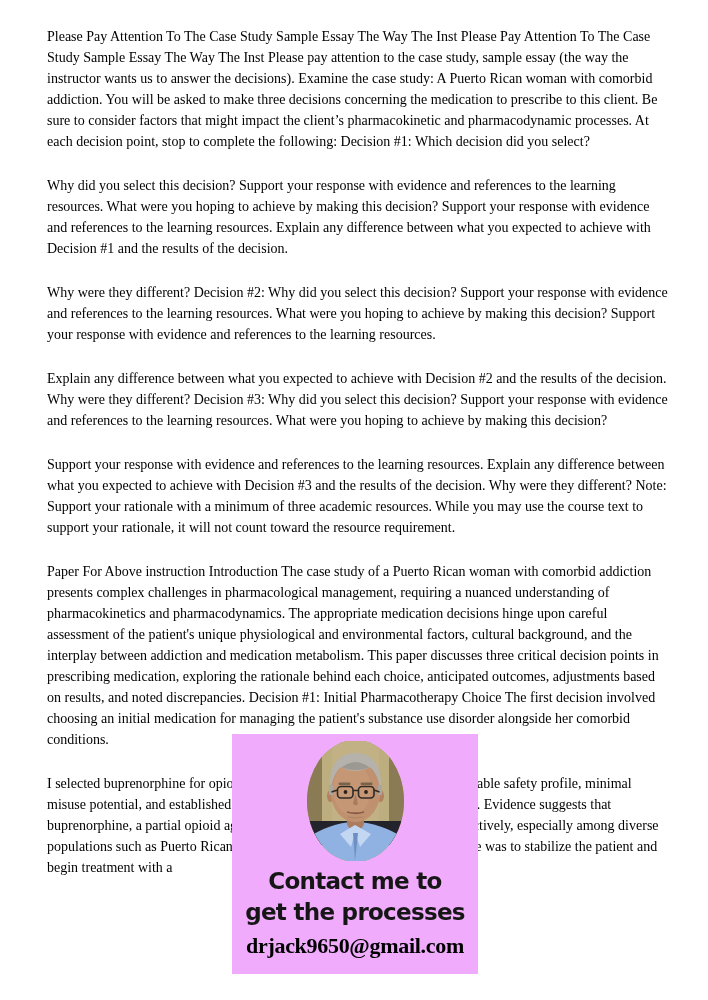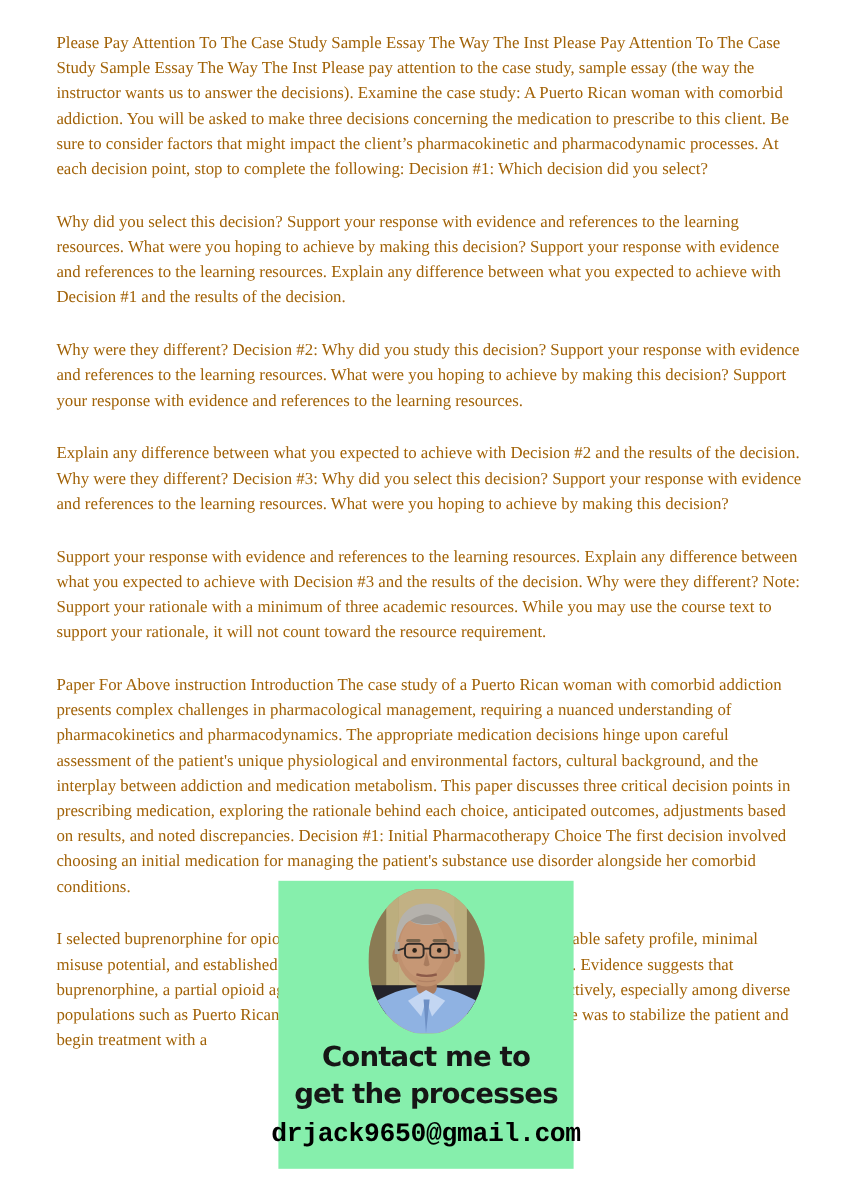--- a/index.html
+++ b/index.html
@@ -7,21 +7,21 @@
     width: 708px; height: 1000px;
     background: #ffffff;
     position: relative;
     overflow: hidden;
     font-family: "Liberation Serif", serif;
   }
   .doc-text {
     position: absolute;
     left: 47px; top: 26px;
     width: 622px;
-    color: #a16207;
+    color: #000000;
   }
   .doc-text p {
     margin: 0 0 23px 0;
     font-size: 14px;
     line-height: 21px;
     text-align: left;
   }
   .overlay-card {
     position: absolute;
     left: 232px; top: 734px;
@@ -44,44 +44,44 @@
     font-family: "DejaVu Sans", sans-serif;
     font-weight: 700;
     font-size: 23px;
     line-height: 31px;
     letter-spacing: -0.7px;
     text-align: center;
     white-space: nowrap;
   }
   .contact-email {
     margin-top: 4px;
-    font-family: Liberation Mono, monospace;
+    font-family: Liberation Serif, serif;
     font-weight: 700;
     font-size: 22px;
     line-height: 28px;
     letter-spacing: -0.3px;
     color: #000000;
     text-align: left;
     white-space: nowrap;
   }
 </style>
 </head>
 <body>
 
 <div class="doc-text">
   <p>Please Pay Attention To The Case Study Sample Essay The Way The Inst Please Pay Attention To The Case Study Sample Essay The Way The Inst Please pay attention to the case study, sample essay (the way the instructor wants us to answer the decisions). Examine the case study: A Puerto Rican woman with comorbid addiction. You will be asked to make three decisions concerning the medication to prescribe to this client. Be sure to consider factors that might impact the client’s pharmacokinetic and pharmacodynamic processes. At each decision point, stop to complete the following: Decision #1: Which decision did you select?</p>
   <p>Why did you select this decision? Support your response with evidence and references to the learning resources. What were you hoping to achieve by making this decision? Support your response with evidence and references to the learning resources. Explain any difference between what you expected to achieve with Decision #1 and the results of the decision.</p>
-  <p>Why were they different? Decision #2: Why did you study this decision? Support your response with evidence and references to the learning resources. What were you hoping to achieve by making this decision? Support your response with evidence and references to the learning resources.</p>
+  <p>Why were they different? Decision #2: Why did you select this decision? Support your response with evidence and references to the learning resources. What were you hoping to achieve by making this decision? Support your response with evidence and references to the learning resources.</p>
   <p>Explain any difference between what you expected to achieve with Decision #2 and the results of the decision. Why were they different? Decision #3: Why did you select this decision? Support your response with evidence and references to the learning resources. What were you hoping to achieve by making this decision?</p>
   <p>Support your response with evidence and references to the learning resources. Explain any difference between what you expected to achieve with Decision #3 and the results of the decision. Why were they different? Note: Support your rationale with a minimum of three academic resources. While you may use the course text to support your rationale, it will not count toward the resource requirement.</p>
   <p>Paper For Above instruction Introduction The case study of a Puerto Rican woman with comorbid addiction presents complex challenges in pharmacological management, requiring a nuanced understanding of pharmacokinetics and pharmacodynamics. The appropriate medication decisions hinge upon careful assessment of the patient's unique physiological and environmental factors, cultural background, and the interplay between addiction and medication metabolism. This paper discusses three critical decision points in prescribing medication, exploring the rationale behind each choice, anticipated outcomes, adjustments based on results, and noted discrepancies. Decision #1: Initial Pharmacotherapy Choice The first decision involved choosing an initial medication for managing the patient's substance use disorder alongside her comorbid conditions.</p>
   <p>I selected buprenorphine for opioid dependence management due to its favorable safety profile, minimal misuse potential, and established efficacy in clinical practice (Volkow, 2018). Evidence suggests that buprenorphine, a partial opioid agonist, manages withdrawal symptoms effectively, especially among diverse populations such as Puerto Ricans (Sordo et al., 2017). The primary objective was to stabilize the patient and begin treatment with a</p>
 </div>
 
-<div class="overlay-card" style="background: #86efac;">
+<div class="overlay-card" style="background: #f0abfc;">
 
   <div class="photo-oval" role="img" aria-label="Gray-haired man with glasses wearing a light blue shirt">
     <svg viewBox="0 0 97 120" xmlns="http://www.w3.org/2000/svg">
 
       <rect x="0" y="0" width="97" height="120" fill="#a99a6d"></rect>
       <rect x="0" y="0" width="15" height="120" fill="#8a7b54"></rect>
       <rect x="82" y="0" width="15" height="120" fill="#8a7b54"></rect>
       <rect x="15" y="0" width="10" height="120" fill="#bcae7e"></rect>
       <rect x="72" y="0" width="10" height="120" fill="#bcae7e"></rect>
       <rect x="25" y="0" width="47" height="120" fill="#c2b184"></rect>

